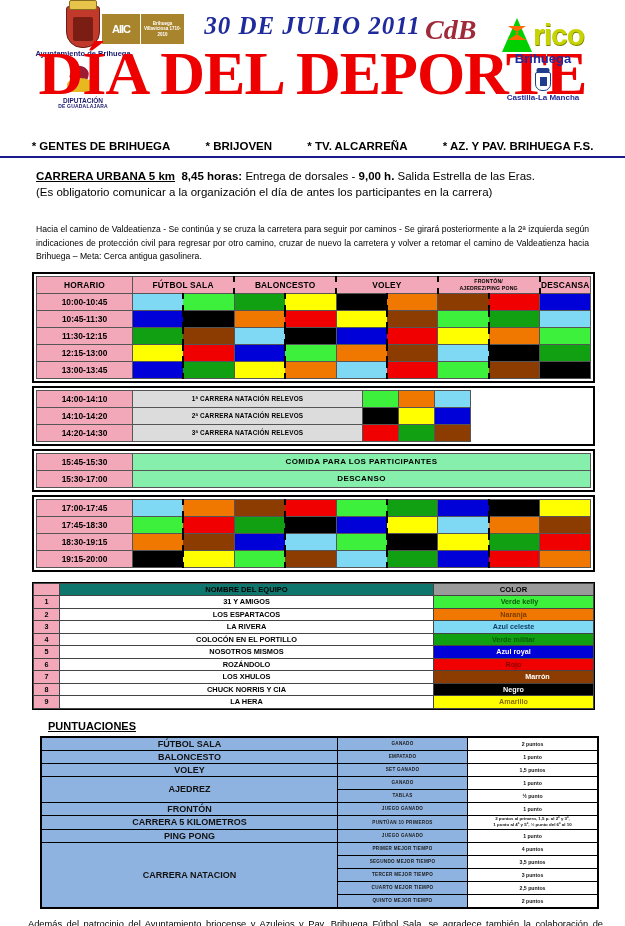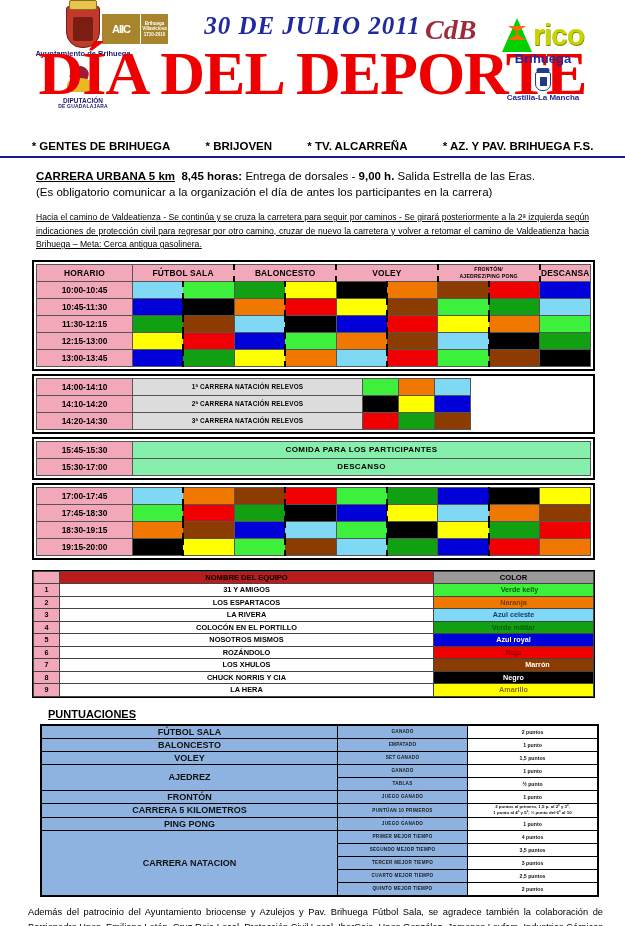--- a/index.html
+++ b/index.html
@@ -49,21 +49,21 @@
   .dip-mark i {
     position:absolute; display:block; border-radius:50% 50% 0 0;
   }
   .dip-red { left:8px; top:0; width:18px; height:14px; background:#9e1b32; transform:rotate(18deg); }
   .dip-yel { left:4px; top:12px; width:26px; height:14px; background:#e8b820; border-radius:0 0 40% 40%; }
   .dip-cap { font-size:6.5px; font-weight:bold; color:#1a1a6e; line-height:1.1; }
   .dip-cap small { font-size:5px; display:block; letter-spacing:.2px; }
 
   .aiic {
     position:absolute; left:102px; top:14px;
-    width:66px; height:30px; display:flex;
+    width:82px; height:30px; display:flex;
   }
   .aiic-a { flex:0 0 38px; background:#a8852c; color:#fff; font-size:11px; font-weight:bold;
             display:flex; align-items:center; justify-content:center; letter-spacing:-1px; }
   .aiic-b { flex:1; background:#a8852c; color:#fff; font-size:4.5px; font-weight:bold;
             display:flex; flex-direction:column; align-items:center; justify-content:center;
             border-left:1px solid #fff; line-height:1.25; text-align:center; }
 
   .date-line {
     position:absolute; left:0; right:0; top:12px;
     text-align:center;
@@ -129,25 +129,24 @@
     font-size:11.5px; font-weight:bold; color:#000;
   }
 
   
   .race-wrap { padding:10px 26px 0 36px; }
   .race-line1 { font-size:11.5px; line-height:16px; }
   .race-line1 u { font-weight:bold; }
   .race-line1 b { font-weight:bold; }
   .race-line2 { font-size:11.5px; line-height:17px; }
   .race-desc {
-    margin-top:10px;
+    margin-top:22px;
     font-size:8.6px; line-height:13.5px;
     text-align:justify;
     padding-right:10px;
-    text-decoration:underline;
   }
 
   
   .sched-outer { margin:8px 30px 0 32px; border:2px solid #000; padding:2px; }
   .sched { width:100%; border-collapse:collapse; table-layout:fixed; }
   .sched td, .sched th { border:1px solid #555; padding:0; height:17px; }
   .hdr-cell {
     background:#f2a8b8; color:#000; font-size:8.4px; font-weight:bold;
     text-align:center; letter-spacing:.2px; height:19px;
   }
@@ -174,21 +173,21 @@
   .brk-label {
     background:#86efac; font-size:8px; font-weight:bold; text-align:center; letter-spacing:.4px;
   }
 
   .sched-outer2 { margin:3px 30px 0 32px; border:2px solid #000; padding:2px; }
 
   
   .teams-wrap { margin:10px 30px 0 32px; border:1px solid #000; }
   .teams { width:100%; border-collapse:collapse; table-layout:fixed; }
   .teams td { border:1px solid #444; height:12.5px; padding:0; }
-  .t-hdr-name { background:#b91c1c; font-size:7.6px; font-weight:bold; text-align:center; }
+  .t-hdr-name { background:#0f766e; font-size:7.6px; font-weight:bold; text-align:center; }
   .t-hdr-color { background:#9a9a9a; font-size:7.6px; font-weight:bold; text-align:center; }
   .t-num { background:#f2a8b8; font-size:7.2px; font-weight:bold; text-align:center; width:26px; }
   .t-name { background:#fff; font-size:7.4px; font-weight:bold; text-align:center; }
   .t-color { font-size:7.2px; font-weight:bold; text-align:center; }
 
   
   .punt-title {
     margin:10px 0 4px 48px;
     font-size:11px; font-weight:bold; text-decoration:underline;
   }

